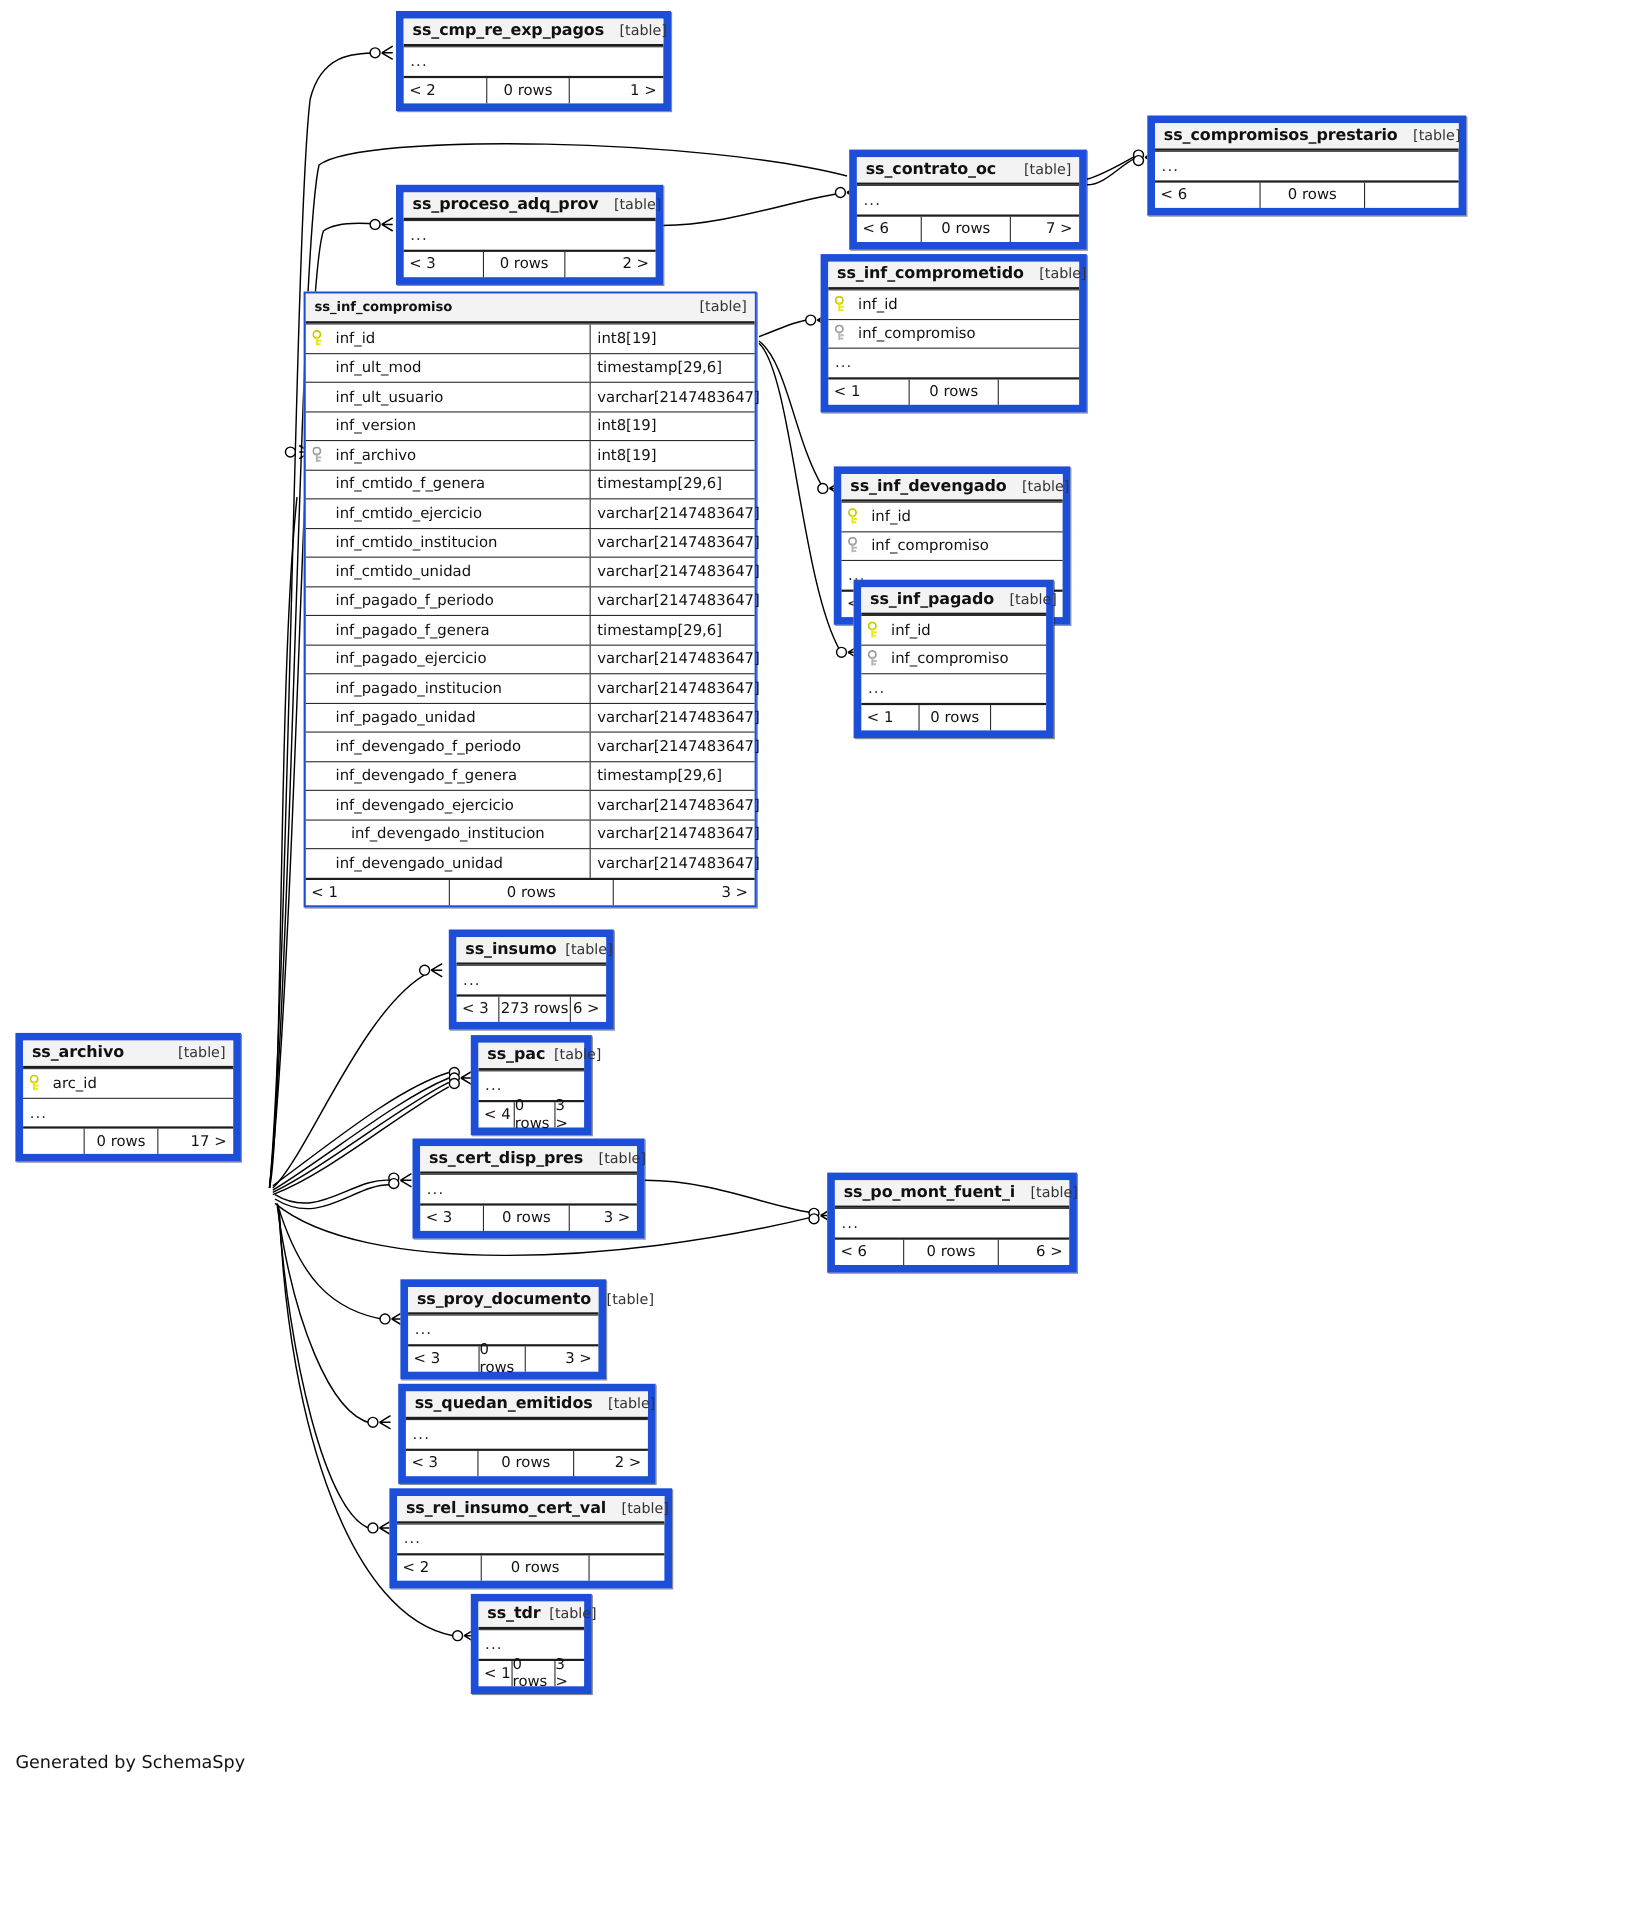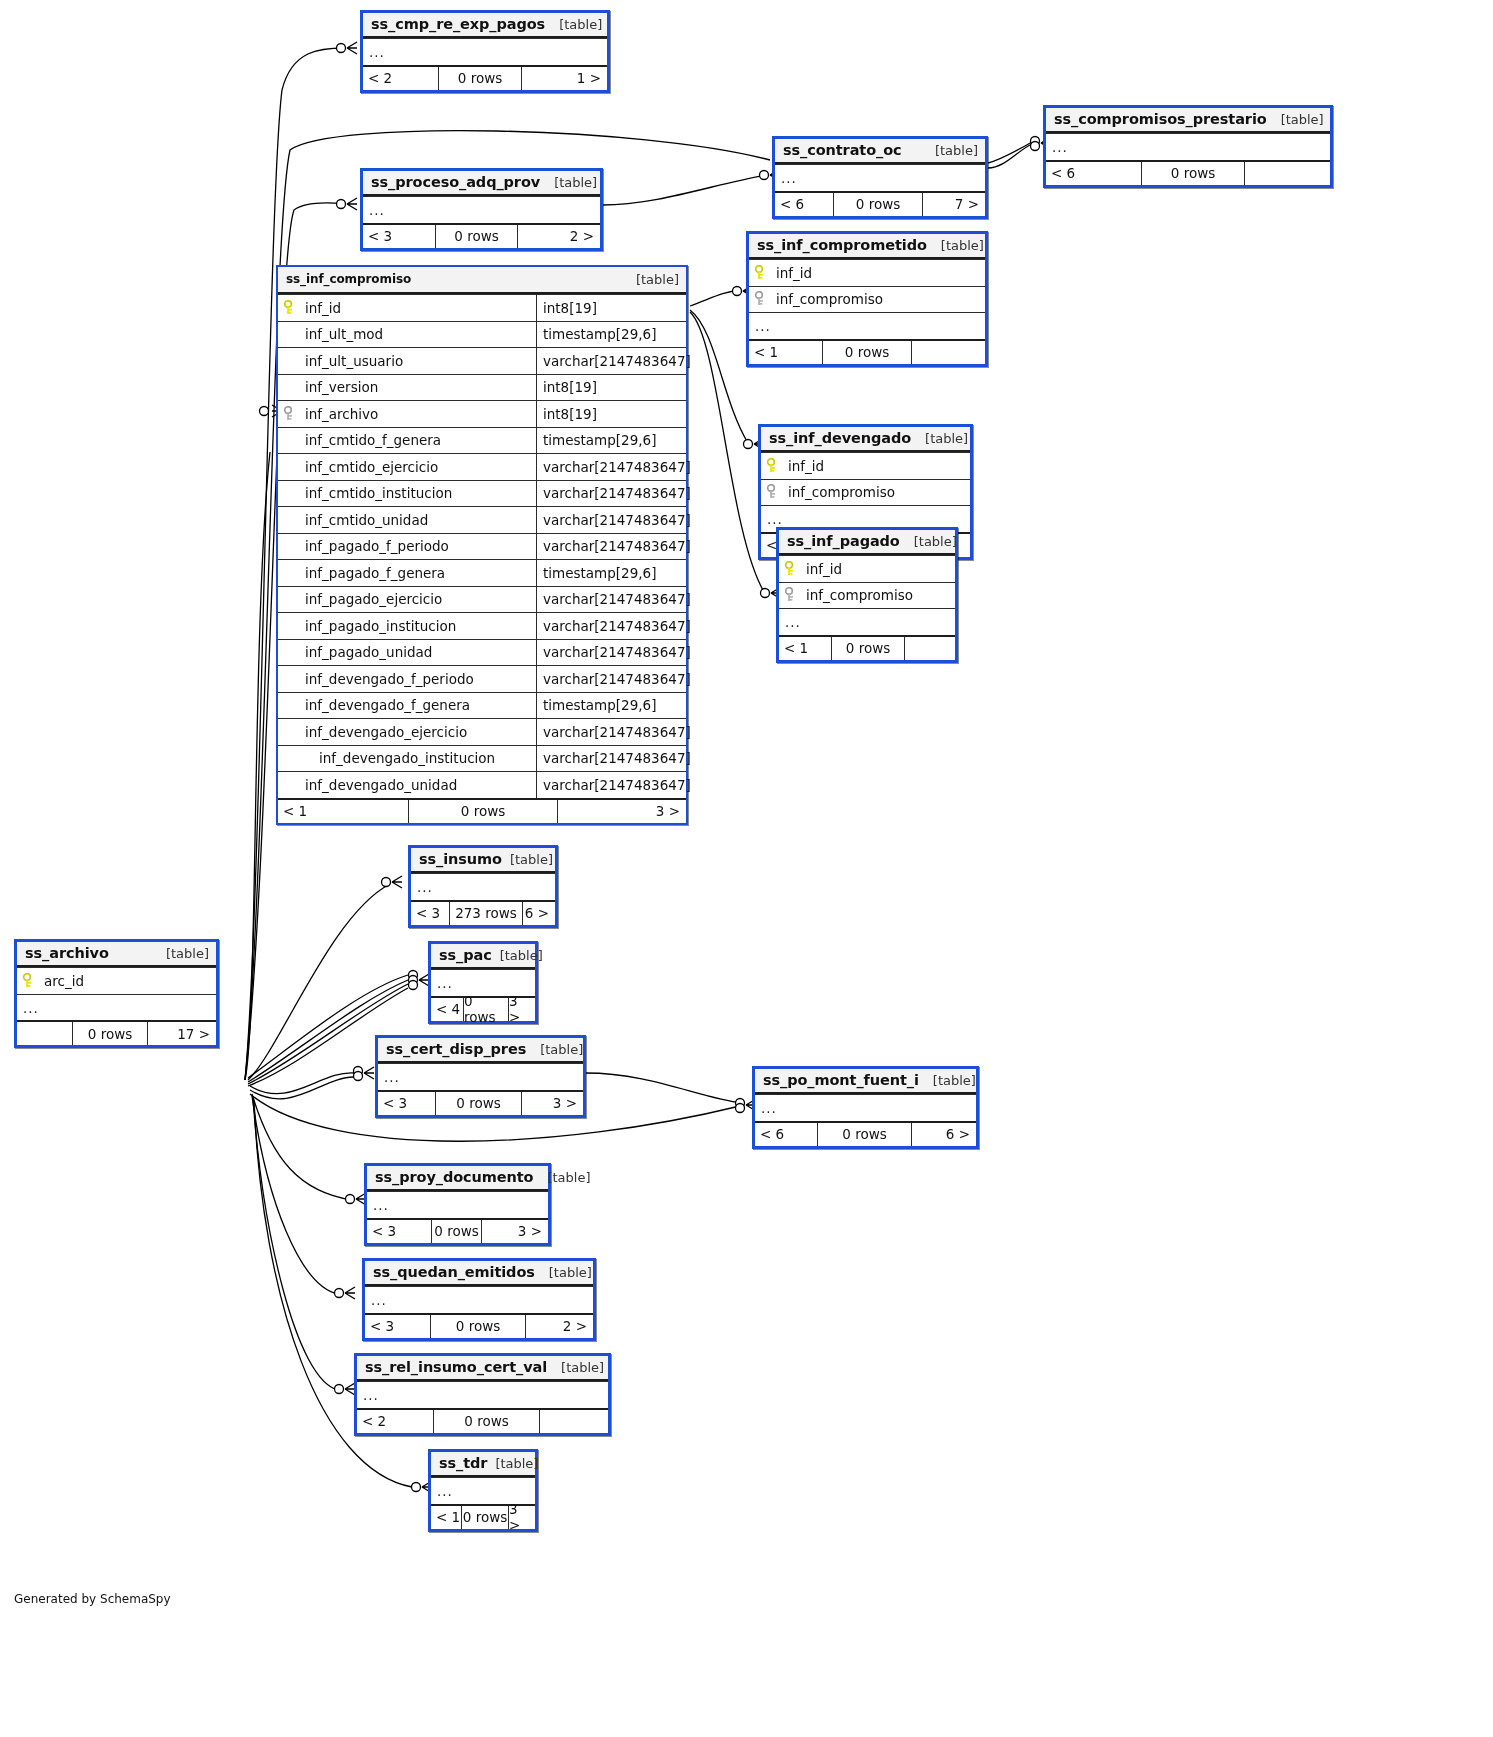--- a/index.html
+++ b/index.html
@@ -15,21 +15,21 @@
     background:#fff;
   }
   svg#edges{
     position:absolute;
     left:0;top:0;
     width:1493px;height:1737px;
     pointer-events:none;
   }
   .tbl{
     position:absolute;
-    border:3px solid #1d4ed8;
+    border:7px solid #1d4ed8;
     background:#ffffff;
     box-sizing:border-box;
     box-shadow:1px 1px 0 rgba(0,0,0,.45);
   }
   .tbl .hdr{
     display:flex;
     align-items:center;
     justify-content:space-between;
     background:#f3f3f3;
     border-bottom:2px solid #1d1d1d;
@@ -117,21 +117,21 @@
     box-sizing:border-box;
   }
   .footer .f3{
     flex:0 0 auto;
     display:flex;align-items:center;justify-content:flex-end;
     padding-right:6px;
     box-sizing:border-box;
   }
   .credit{
     position:absolute;
-    font-size:12px;
+    font-size:16px;
     color:#111;
     white-space:nowrap;
   }
 </style>
 </head>
 <body>
 
 <div id="canvas">
 
   <svg id="edges" viewBox="0 0 1493 1737">

